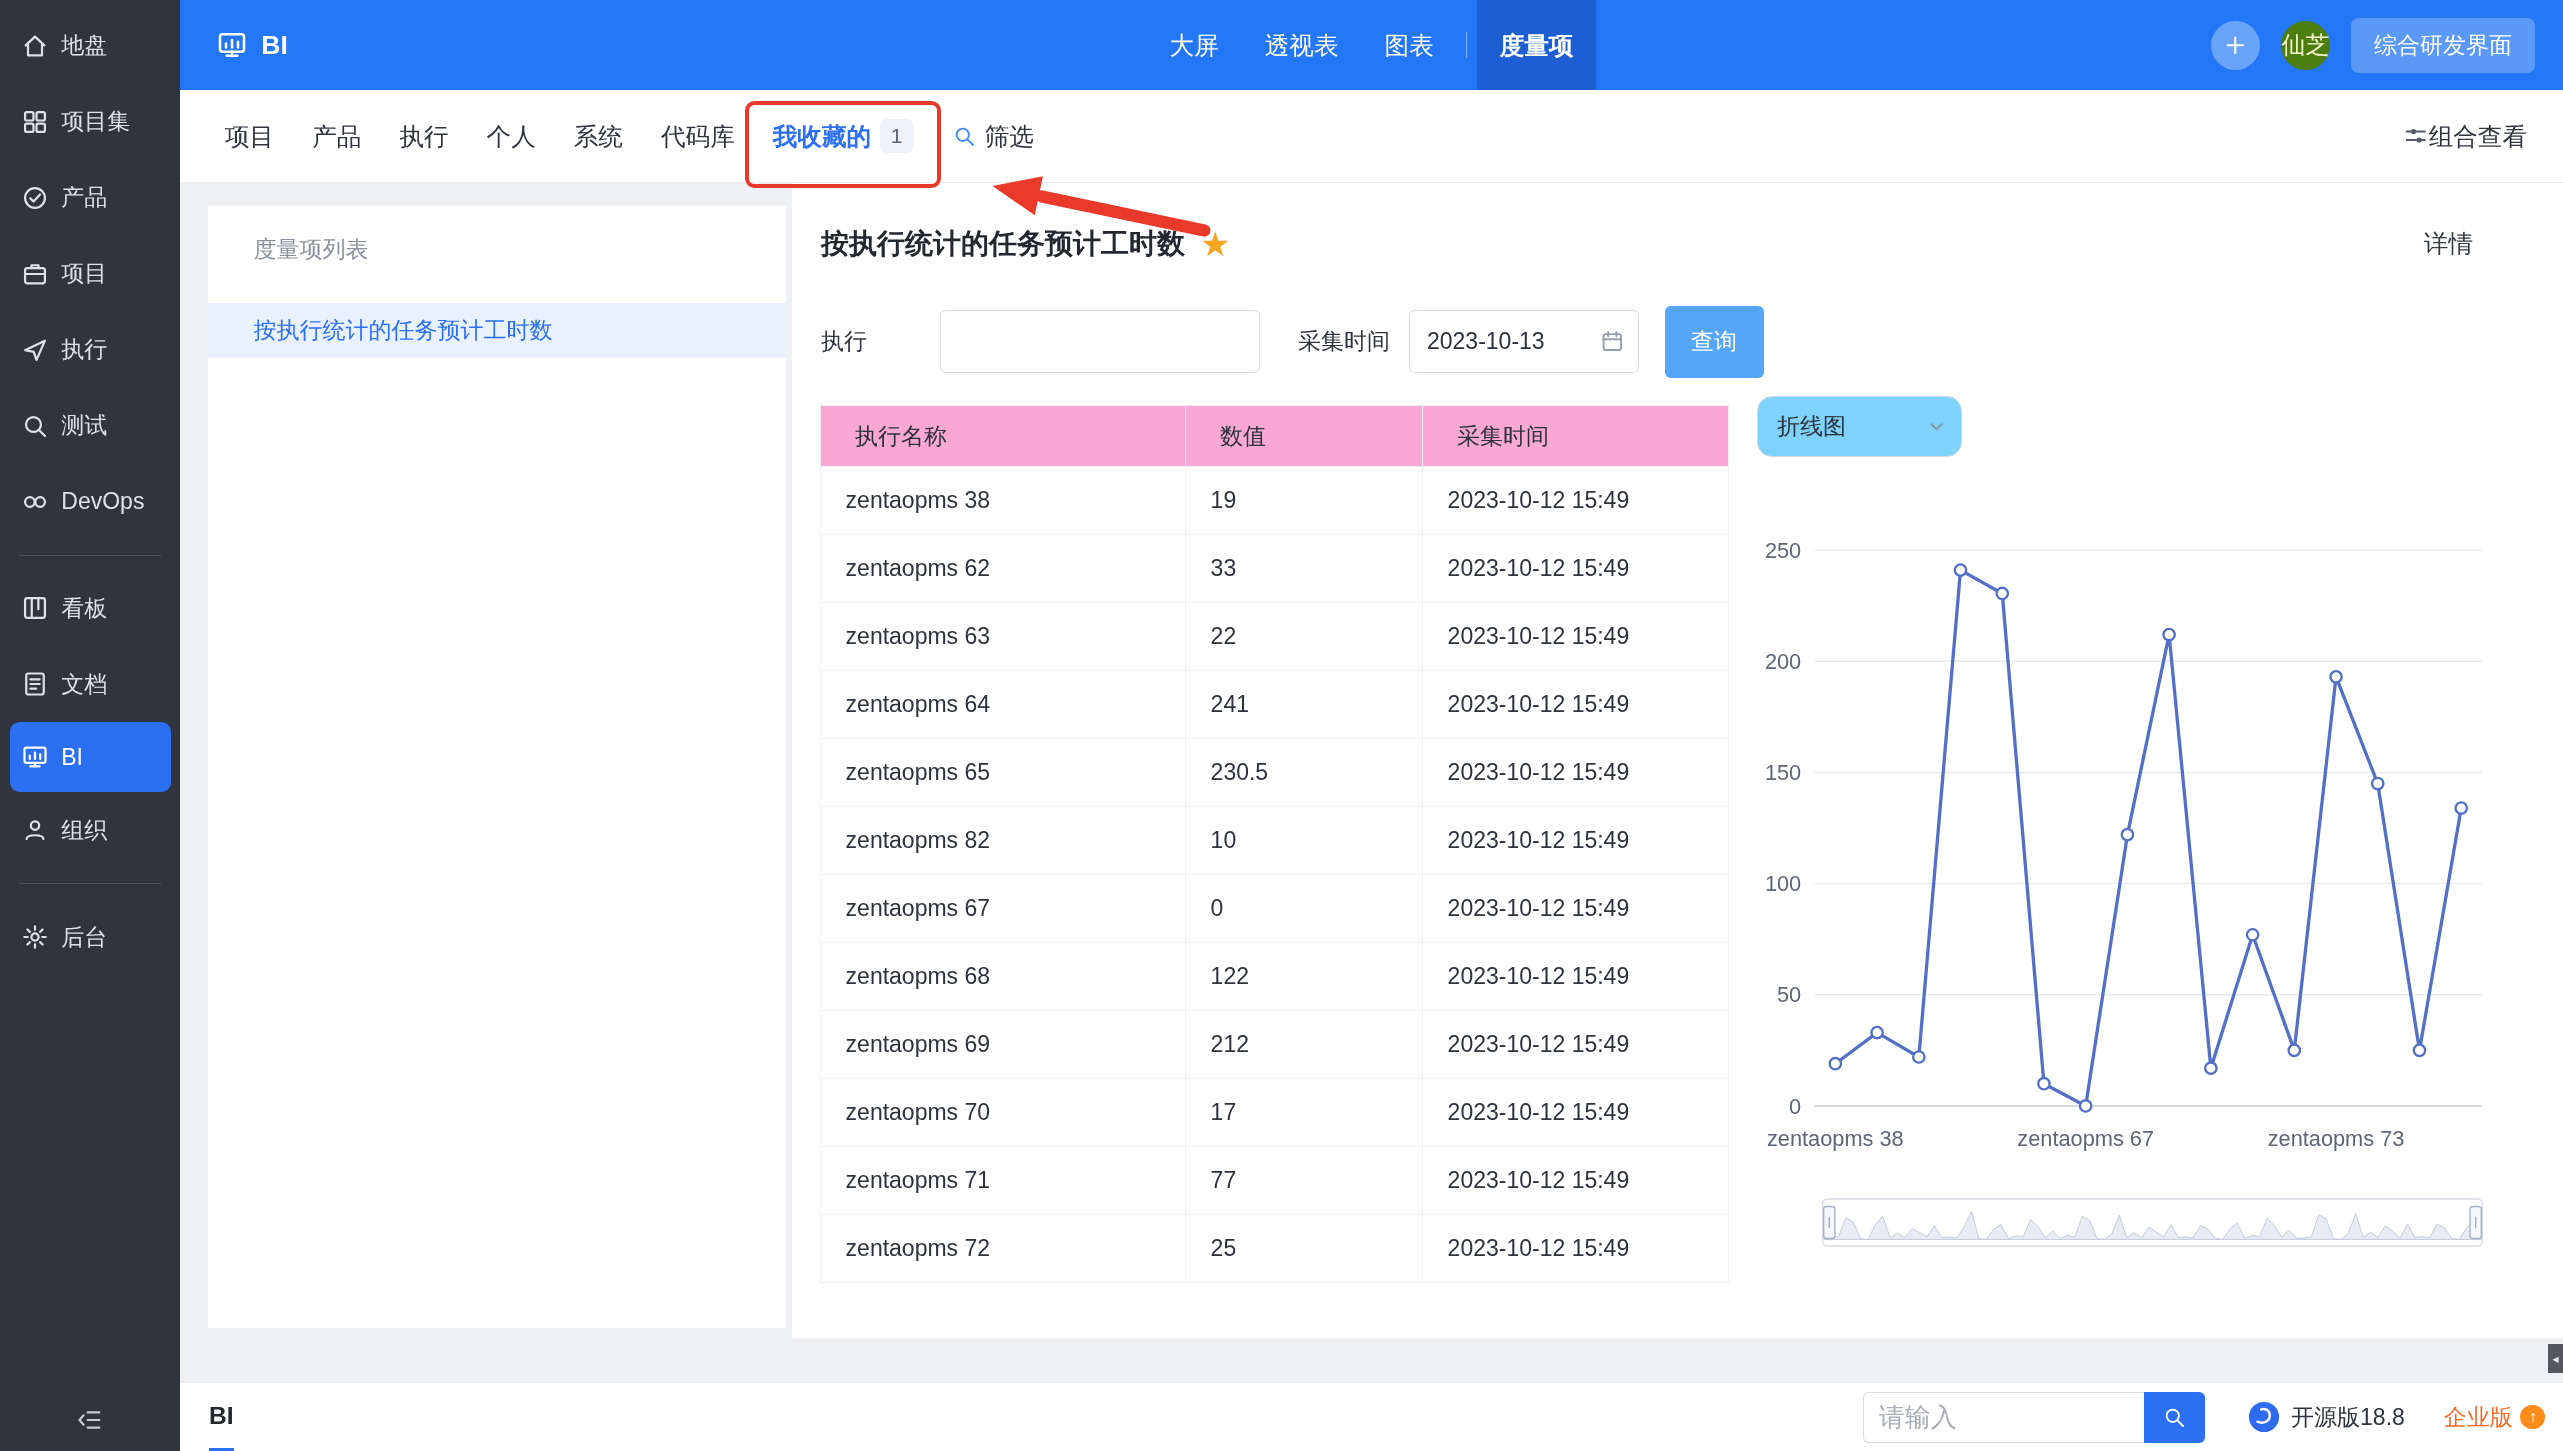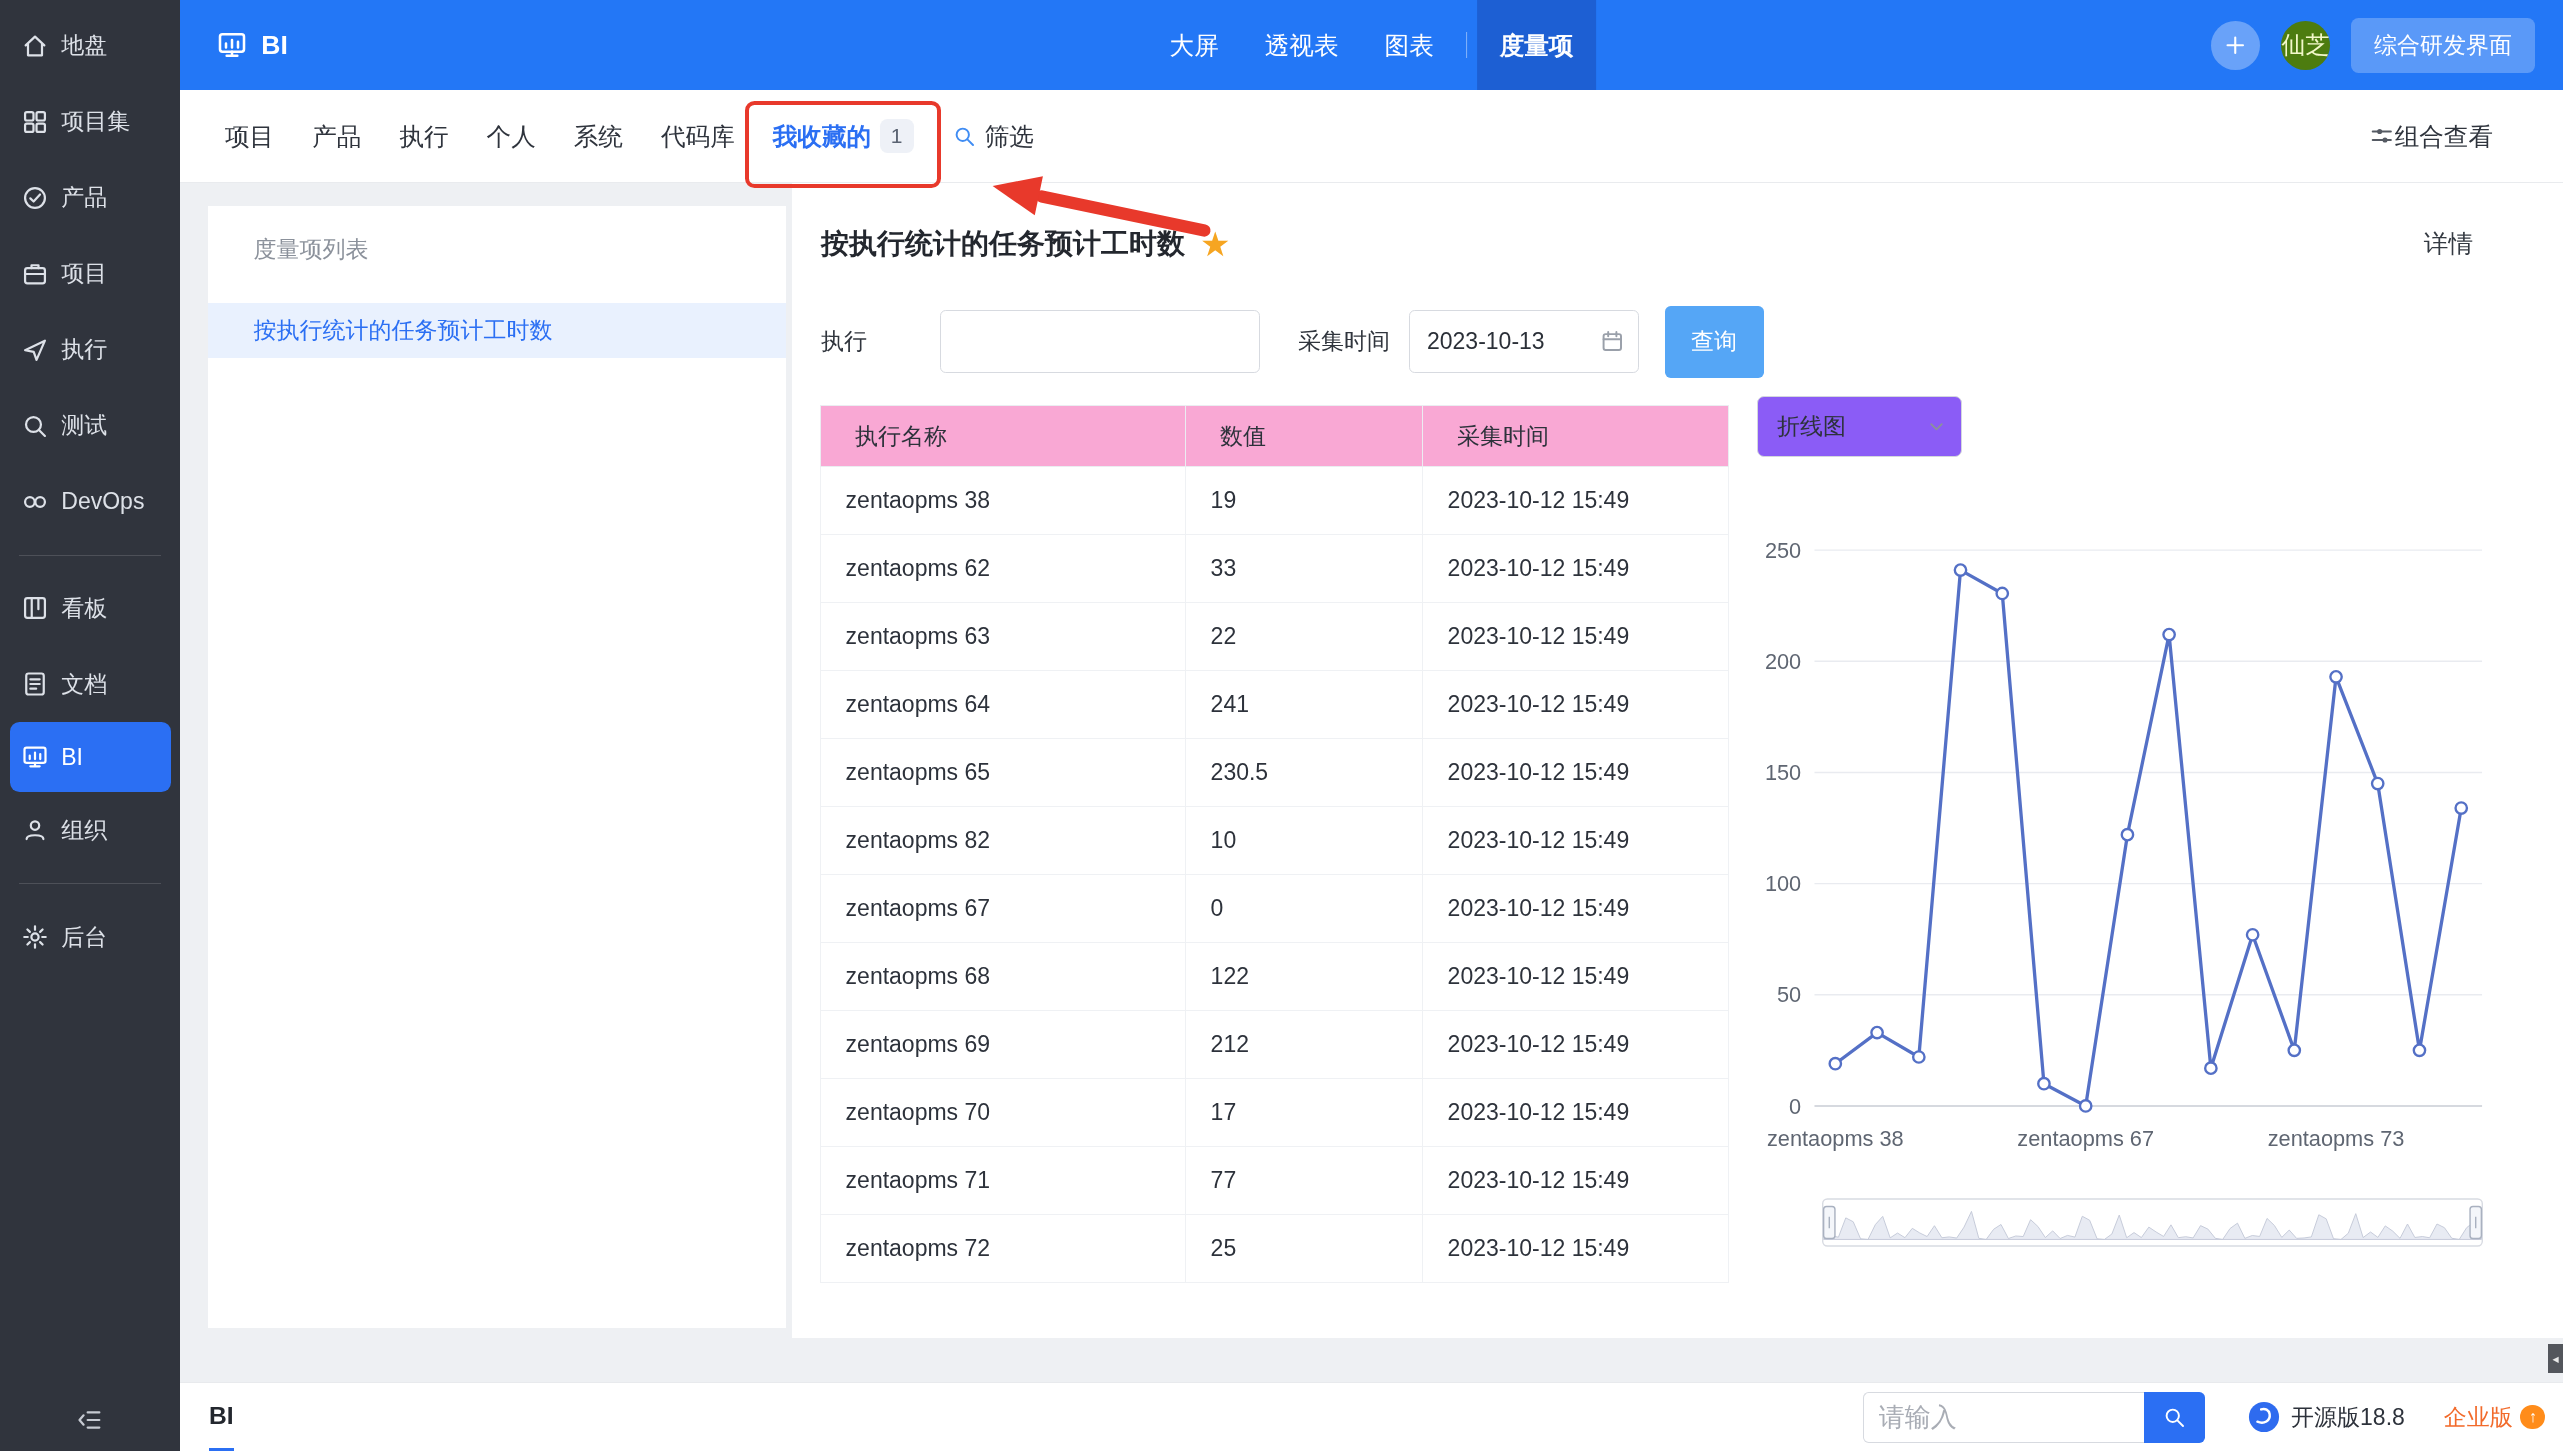--- a/index.html
+++ b/index.html
@@ -28,21 +28,21 @@
   .plus-btn{width:49px;height:49px;border-radius:50%;background:rgba(255,255,255,.32);border:none;color:#fff;display:flex;align-items:center;justify-content:center;cursor:pointer}
   .avatar{width:49px;height:49px;border-radius:50%;background:#4d7c0f;display:flex;align-items:center;justify-content:center;font-size:24px;color:#f3f8c9;cursor:pointer}
   .workspace-btn{height:55px;padding:0 23px;border-radius:7.6px;background:rgba(255,255,255,.25);color:#fff;font-size:23px;border:none;cursor:pointer}
 
   
   .tabsbar{height:93px;background:#fff;display:flex;align-items:center;border-bottom:0.9px solid #e9ebee;flex-shrink:0}
   .tabs{display:flex;align-items:center;padding-left:45px}
   .tab{font-size:24.6px;color:#2f343d;margin-right:38px;cursor:pointer;display:flex;align-items:center;gap:8.5px;white-space:nowrap}
   .tab.favorites{color:#2b6ff3;font-weight:700}
   .badge{min-width:34px;height:34px;border-radius:7.6px;background:#eef1f7;color:#5a6372;font-size:21px;display:flex;align-items:center;justify-content:center;padding:0 5.7px;font-weight:400}
-  .combined-view{margin-left:auto;display:flex;align-items:center;gap:0;padding-right:70px;font-size:24.6px;color:#2f343d;cursor:pointer}
+  .combined-view{margin-left:auto;display:flex;align-items:center;gap:0;padding-right:36px;font-size:24.6px;color:#2f343d;cursor:pointer}
   .combined-view .icon{color:#555a63}
 
   
   .content{height:1199px;background:#eef0f3;position:relative;flex-shrink:0}
   .list-card{position:absolute;left:27.5px;top:23px;width:578px;height:1122px;background:#fff}
   .list-title{padding:28px 0 0 46px;font-size:23px;color:#8b919b}
   .list-item{margin-top:38px;height:55px;display:flex;align-items:center;padding-left:46px;font-size:23px;color:#2b6ff3;background:#e9f1fe;font-weight:500;cursor:pointer}
 
   .detail-card{position:absolute;left:612px;top:0;right:0;height:1155px;background:#fff}
   .detail-header{padding:42px 90px 0 29px;display:flex;align-items:center;position:relative}
@@ -58,21 +58,21 @@
   .date-input .icon{color:#9aa0aa}
   .query-btn{width:99px;height:72px;margin-left:25.6px;background:#55a6f6;color:#fff;border:none;border-radius:5.7px;font-size:23px;cursor:pointer}
 
   .data-table{margin:32px 0 0 28px;border-collapse:collapse;width:907px;font-size:23px;color:#2d323b;table-layout:fixed}
   .data-table th{background:#f9a8d4;font-weight:500;text-align:left;height:61px;padding-left:34px;border:0.9px solid #ebedf1}
   .data-table td{height:68px;padding-left:24.6px;border:0.9px solid #eff1f4;background:#fff}
   .data-table th:nth-child(1),.data-table td:nth-child(1){width:365px}
   .data-table th:nth-child(2),.data-table td:nth-child(2){width:237px}
   .data-table th:nth-child(3),.data-table td:nth-child(3){width:306px}
 
-  .chart-type-select{position:absolute;left:965px;top:213px;width:205px;height:61px;border:0.9px solid #d4d7dd;border-radius:7px;display:flex;align-items:center;justify-content:space-between;padding:0 13.3px 0 19px;font-size:23px;color:#2d323b;cursor:pointer;background:#8b5cf6}
+  .chart-type-select{position:absolute;left:965px;top:213px;width:205px;height:61px;border:0.9px solid #d4d7dd;border-radius:15px;display:flex;align-items:center;justify-content:space-between;padding:0 13.3px 0 19px;font-size:23px;color:#2d323b;cursor:pointer;background:#7dd3fc}
   .chart-type-select .icon{color:#8b919b}
   .chart-mount{position:absolute;left:942px;top:329px}
   .datazoom{position:absolute;left:1028px;top:1015px;width:665px;height:49px;cursor:pointer}
 
   
   .footer{height:69px;background:#fff;border-top:0.9px solid #e8eaed;display:flex;align-items:center;padding-left:29px;flex-shrink:0}
   .footer-brand{font-size:24.6px;font-weight:700;color:#23272e;height:100%;display:flex;align-items:center;border-bottom:3.8px solid #2b6ff3;cursor:pointer}
   .footer-right{margin-left:auto;display:flex;align-items:center;padding-right:18px}
   .footer-search{display:flex;align-items:center}
   .footer-search input{width:281px;height:51px;border:0.9px solid #d7dae0;border-right:none;border-radius:5.7px 0 0 5.7px;padding:0 15px;font-size:26px;outline:none;color:#333}

